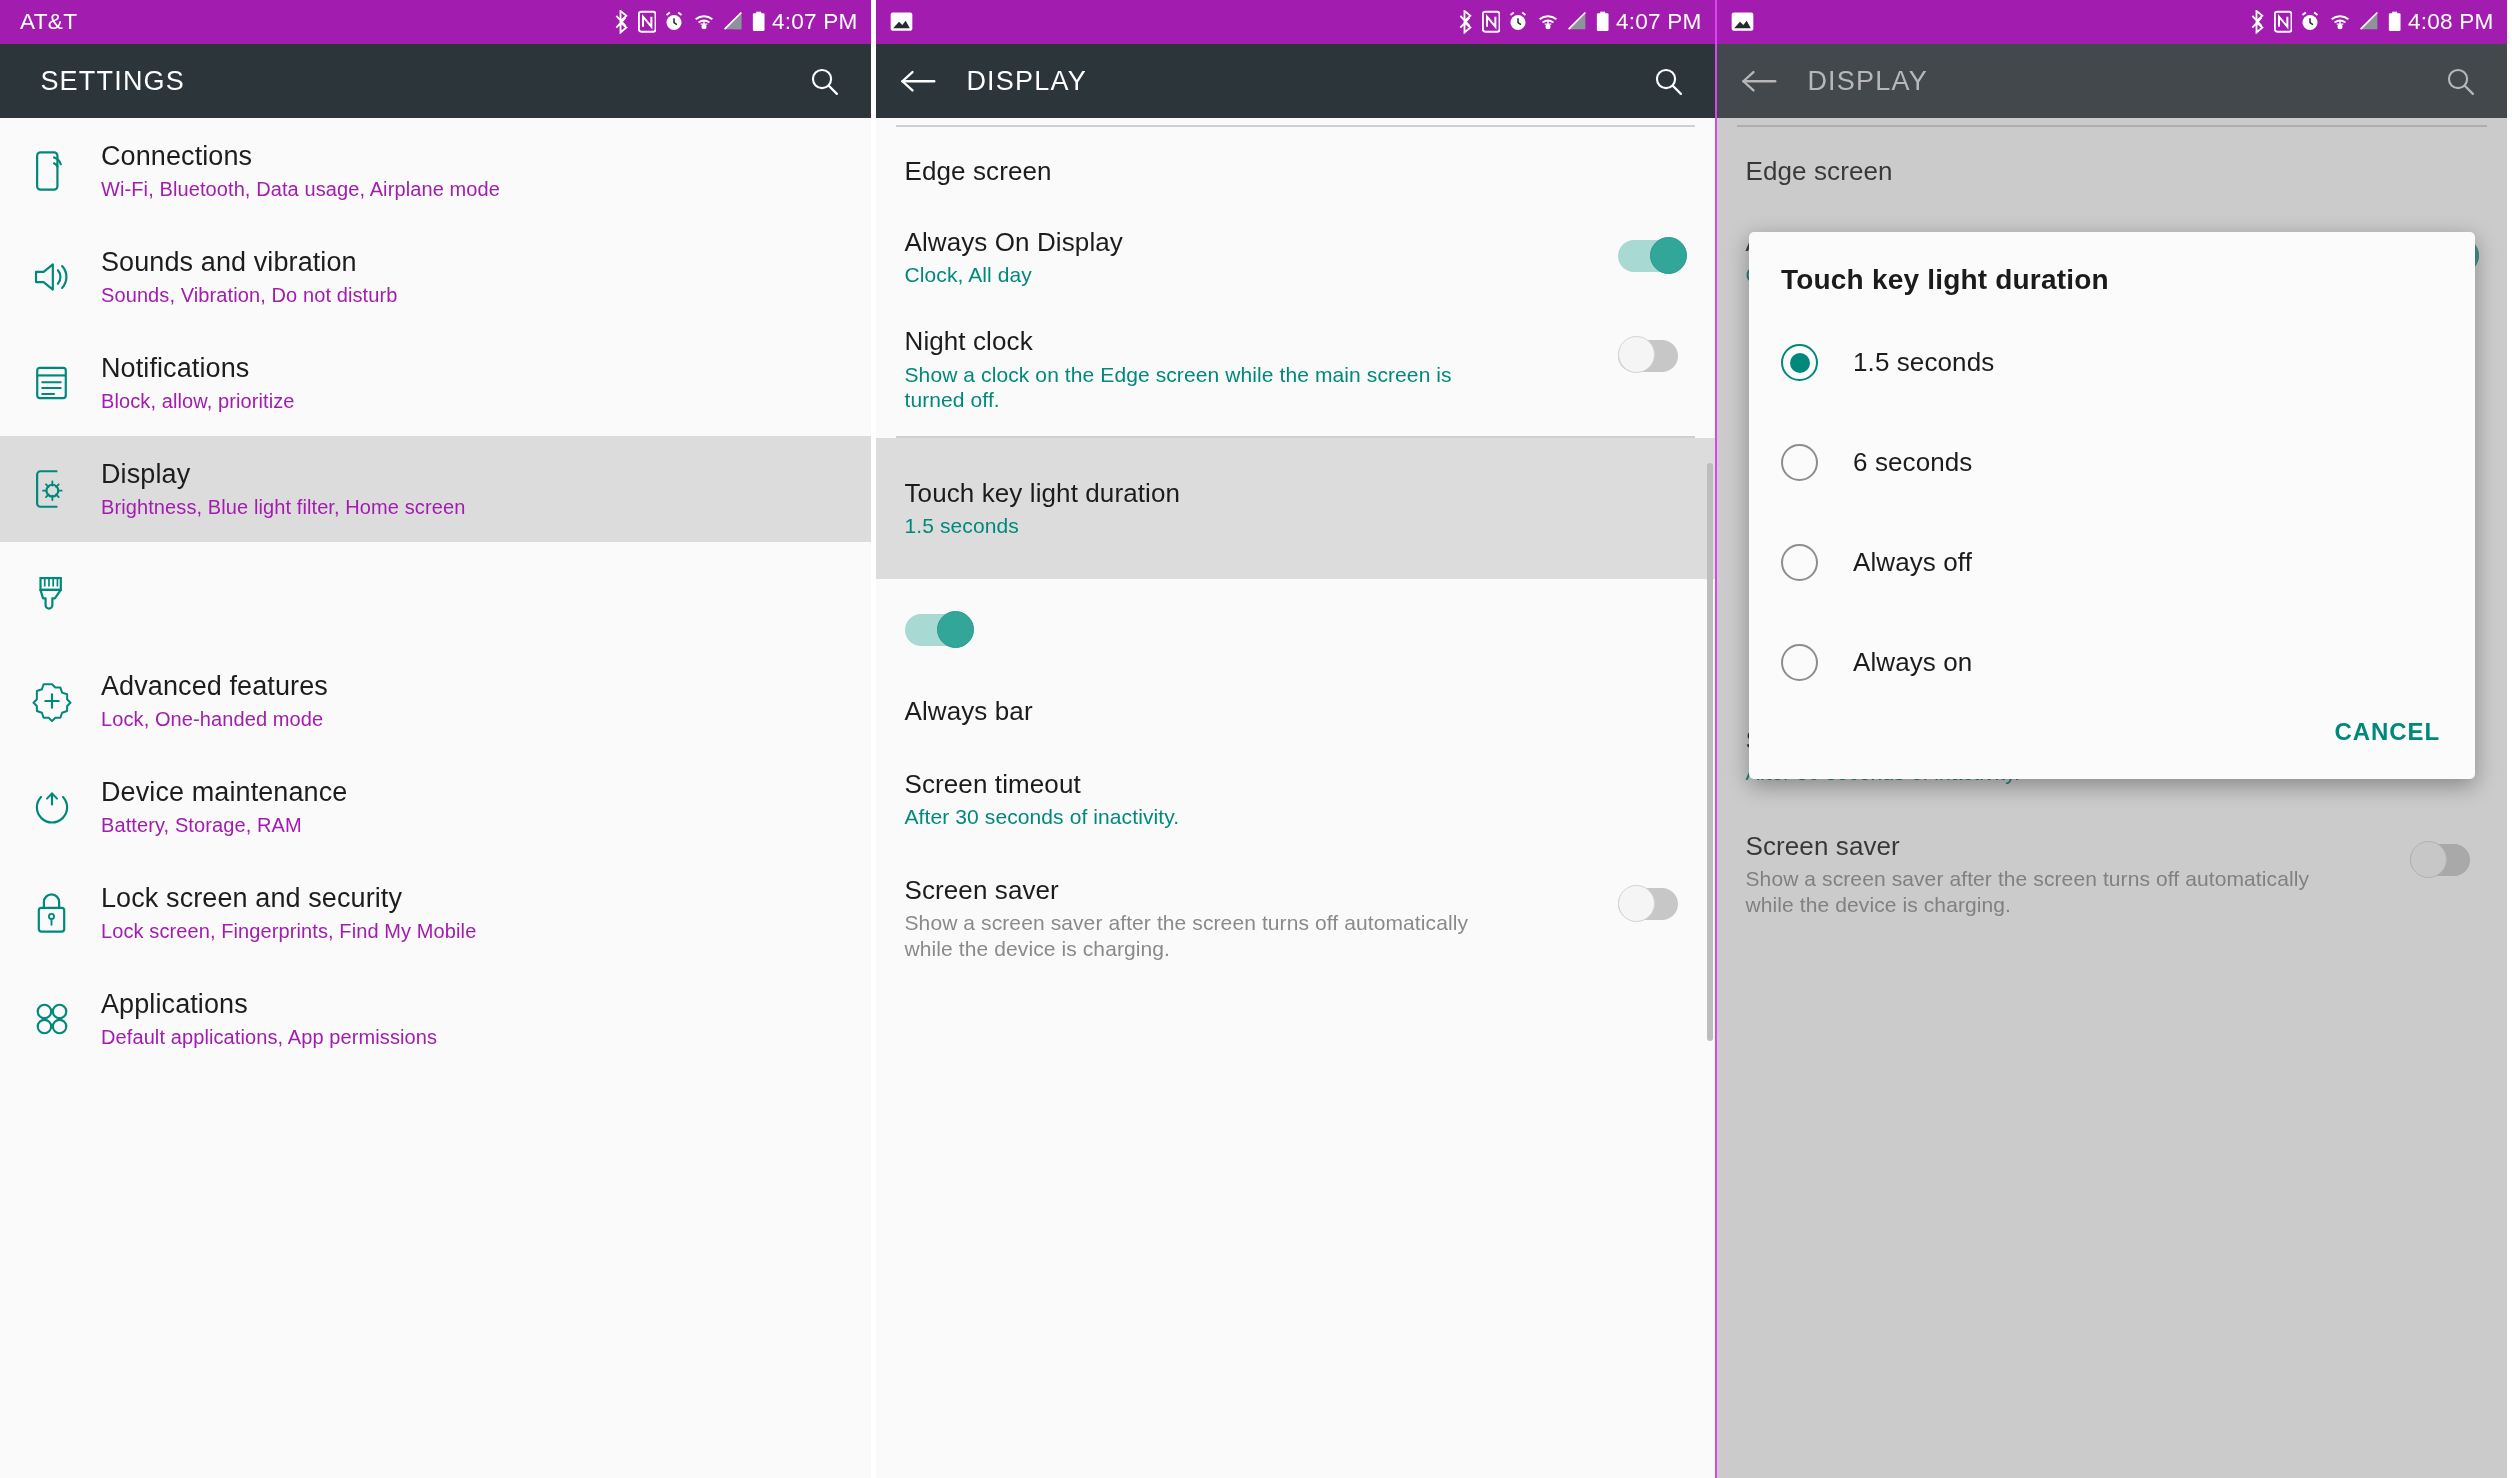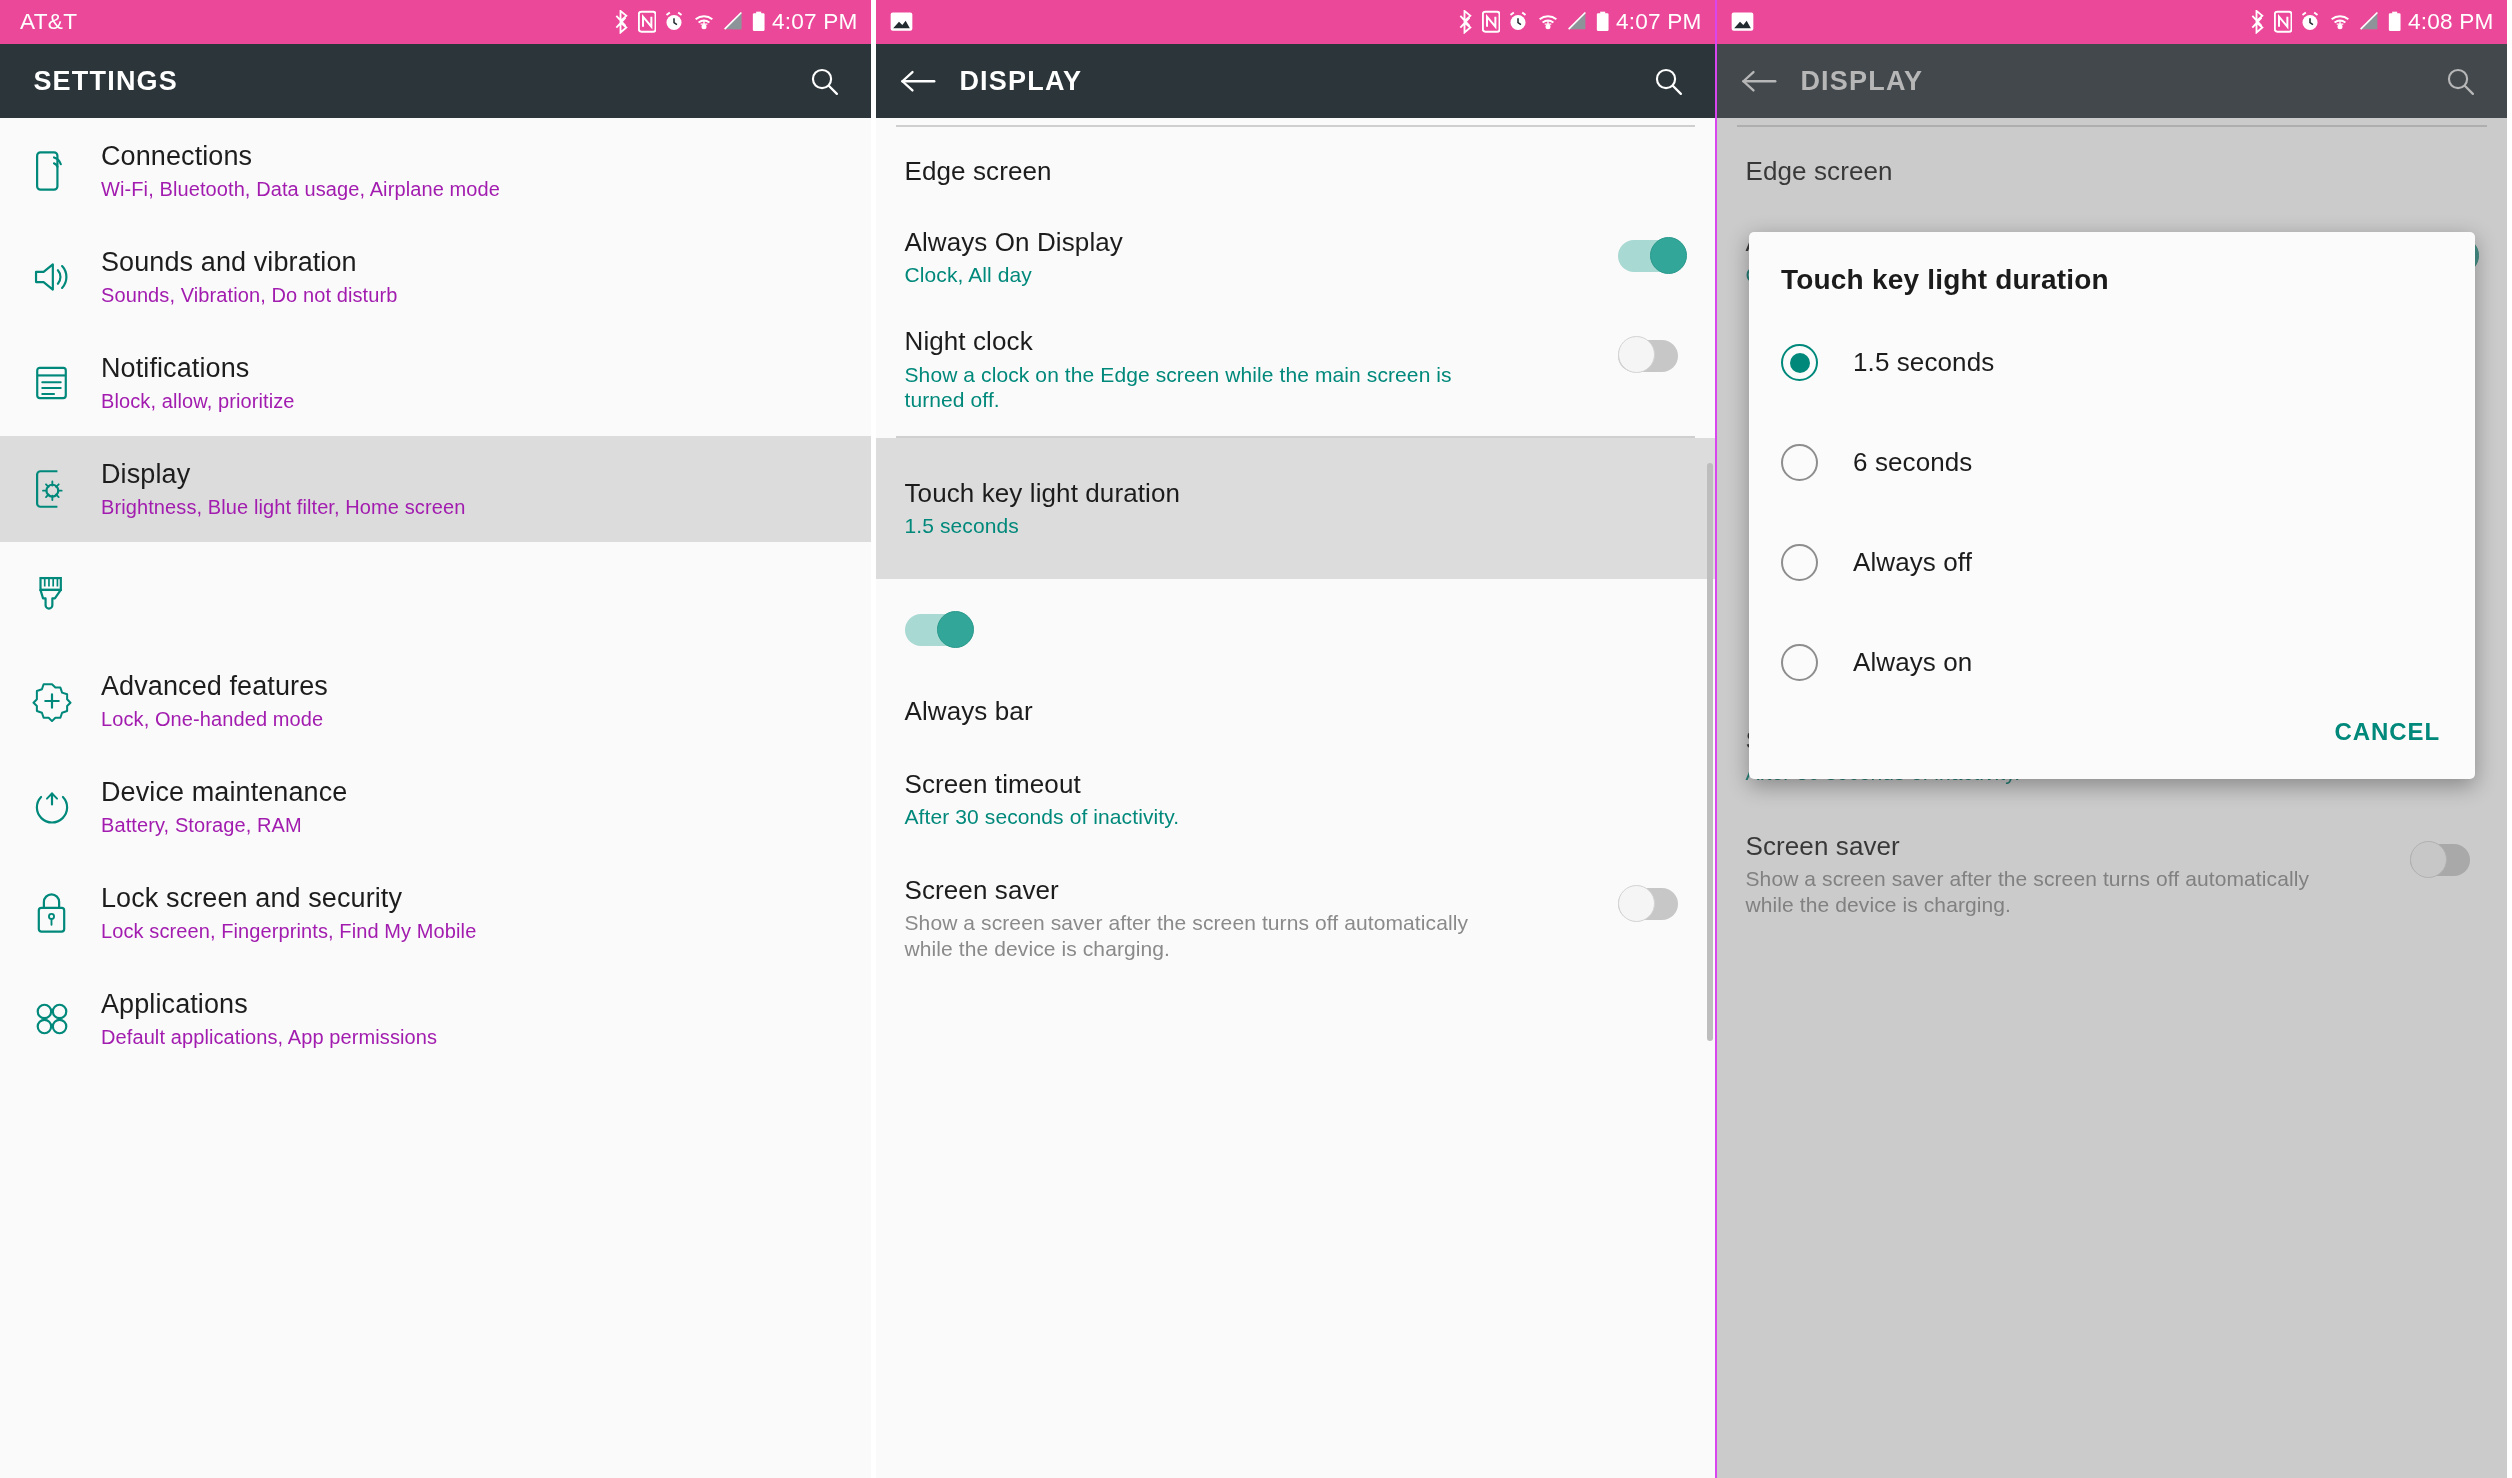--- a/index.html
+++ b/index.html
@@ -12,40 +12,40 @@
   .screens { display: flex; width: 2512px; height: 1479px; }
 
   
   .panel { position: relative; height: 1479px; overflow: hidden; background: #fafafa; }
   .panel.p1 { width: 871px; }
   .panel.p2 { width: 844px; border-left: 5px solid #ffffff; }
   .panel.p3 { width: 792px; border-left: 2px solid #d946ef; }
 
   
   .statusbar {
-    height: 44px; background: #ec4899; color: #ffffff;
+    height: 44px; background: #a21caf; color: #ffffff;
     display: flex; align-items: center; padding: 0 13.4px;
     font-size: 22px; position: relative;
   }
   .carrier { font-size: 22.6px; letter-spacing: 0.3px; padding-left: 6.7px; }
   .sb-spacer { flex: 1 1 auto; }
   .sb-icons { display: flex; align-items: center; gap: 7.5px; }
   .sb-icons svg { display: block; }
   .sb-time { font-size: 22.6px; margin-left: 6.7px; letter-spacing: 0.2px; }
   .sb-left-icon { display: flex; align-items: center; }
 
   
   .appbar {
     height: 74px; background: #2b353a; display: flex; align-items: center;
     padding: 0 23.4px; color: #fff; position: relative;
   }
   .appbar .back { width: 50px; display: flex; align-items: center; justify-content: flex-start; }
   .appbar .title {
-    font-size: 27px; font-weight: bold; letter-spacing: 1.2px;
-    margin-left: 10px; color: #ffffff;
+    font-size: 27px; font-weight: normal; letter-spacing: 1.2px;
+    margin-left: 17px; color: #ffffff;
   }
   .appbar .spacer { flex: 1 1 auto; }
   .appbar .search { width: 47px; display: flex; align-items: center; justify-content: center; }
 
   
   .list { background: #fafafa; height: calc(1479px - 44px - 74px); }
   .srow {
     display: flex; align-items: center; padding: 0 0 0 22px;
     height: 106px;
   }

